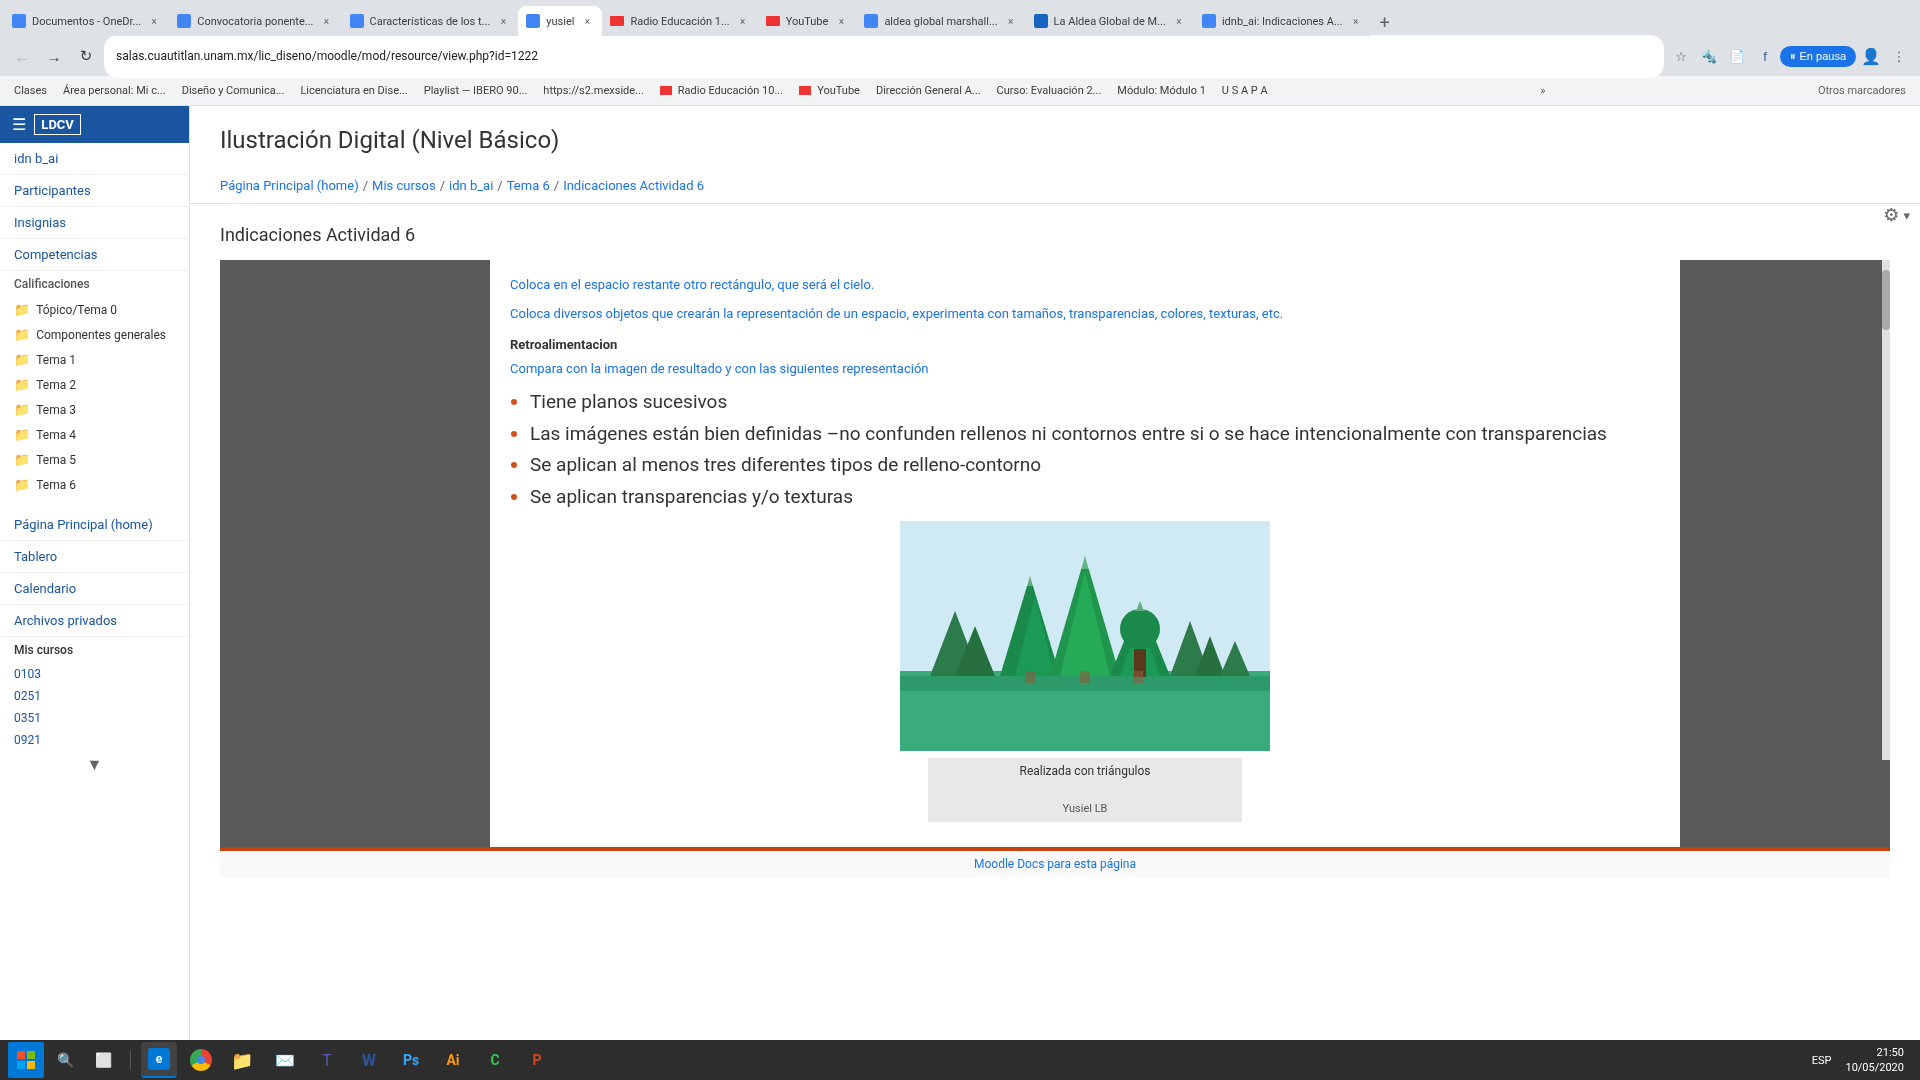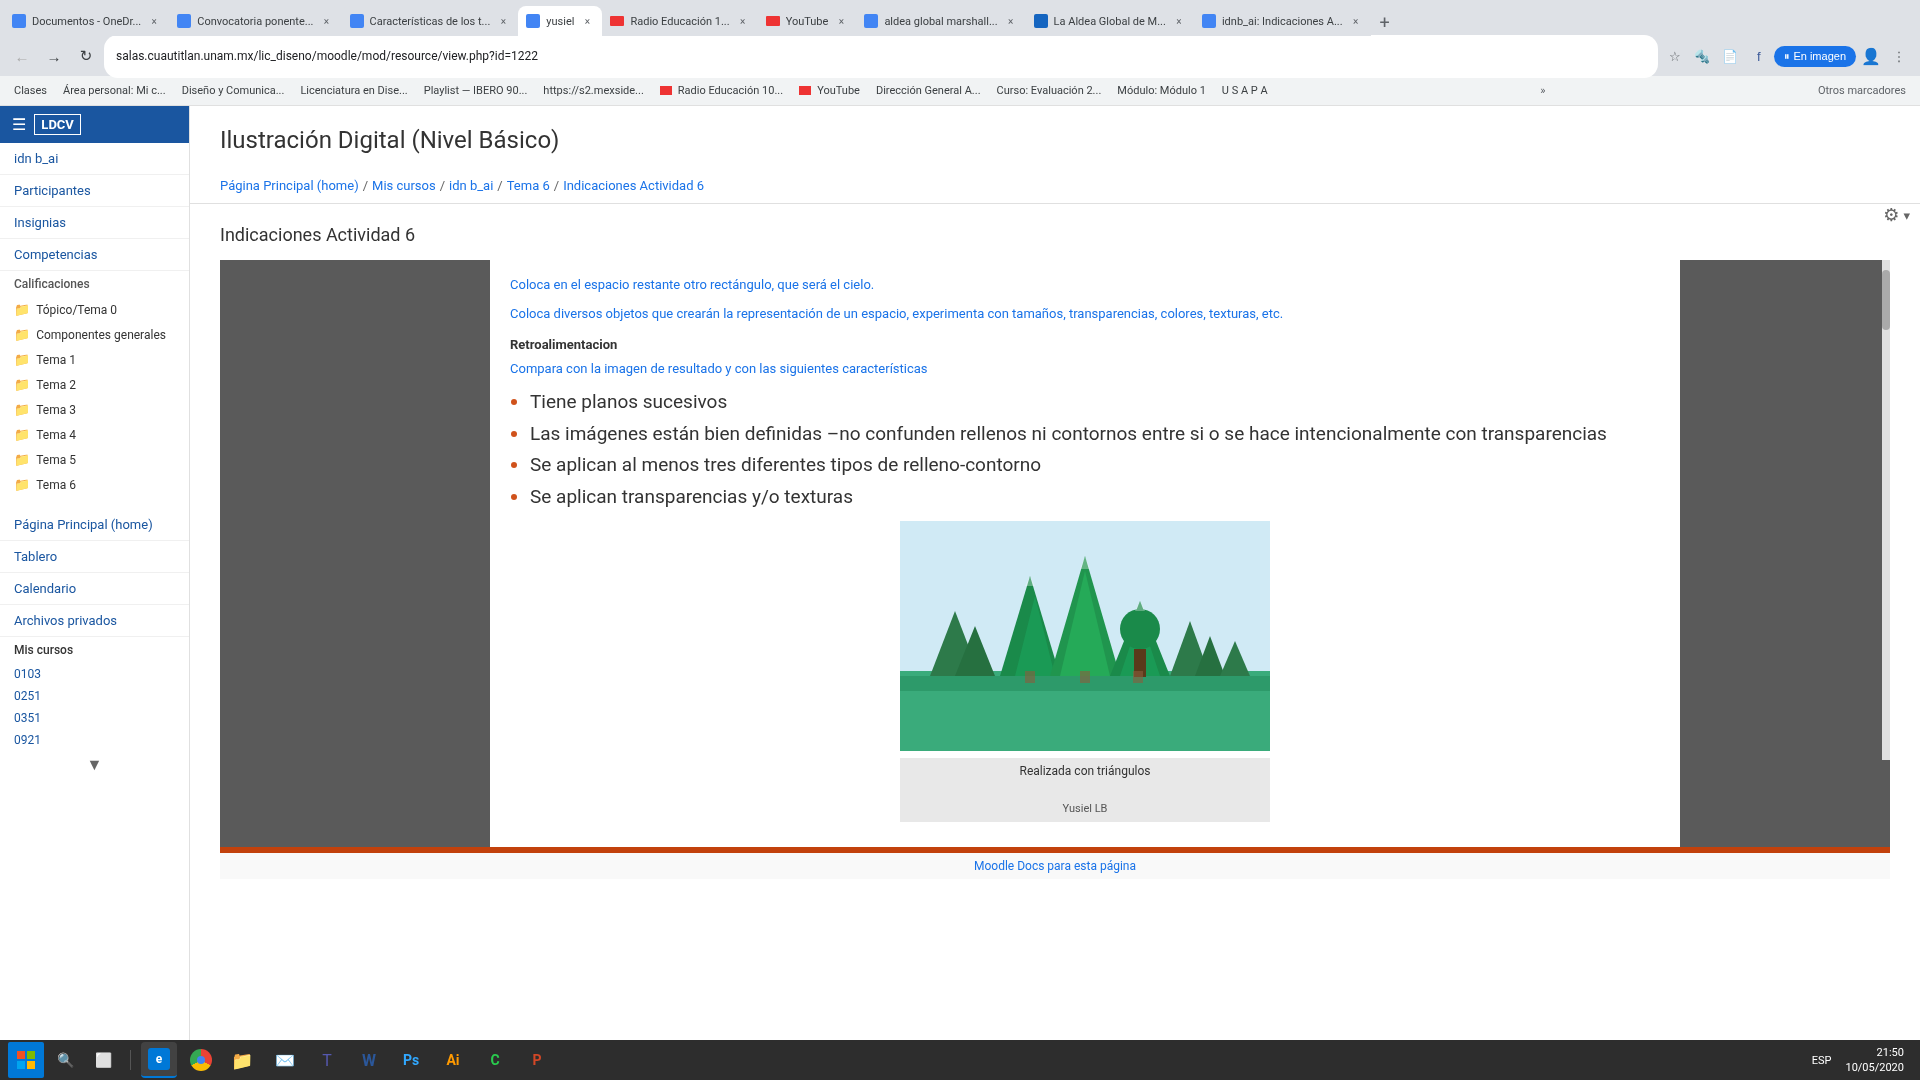--- a/index.html
+++ b/index.html
@@ -66,37 +66,37 @@
     .center-content { flex: 1; padding: 15px 20px; font-size: 13px; color: #333; line-height: 1.6; }
 
     .content-text { font-size: 13px; color: #333; line-height: 1.6; margin-bottom: 8px; }
     .content-bold { font-weight: bold; margin-top: 10px; margin-bottom: 4px; }
     .bullet-list { margin: 6px 0 6px 20px; }
     .bullet-list li { margin-bottom: 3px; color: #d0521b; font-size: 19px; line-height: 1.5; }
     .bullet-list li span { color: #333; }
 
     
     .figure-container { margin: 10px 0; text-align: center; }
-    .img-caption { background: #e8e8e8; padding: 4px 0; font-size: 12px; color: #333; width: 370px; margin: 0 auto; }
+    .img-caption { background: #e8e8e8; padding: 4px 0; font-size: 12px; color: #333; width: 314px; margin: 0 auto; }
 
     
     .illustration-svg { width: 370px; height: 230px; }
 
     
     .activity-bar { height: 40px; background: #2d2d2d; display: flex; align-items: center; padding: 0 8px; gap: 6px; position: fixed; bottom: 0; width: 1920px; }
     .taskbar-btn { width: 32px; height: 32px; display: flex; align-items: center; justify-content: center; cursor: pointer; border-radius: 4px; color: white; font-size: 16px; }
     .taskbar-start { background: #0078d7; width: 36px; height: 36px; border-radius: 2px; display: flex; align-items: center; justify-content: center; cursor: pointer; }
     .taskbar-time { color: white; font-size: 11px; text-align: right; padding: 2px 8px; margin-left: auto; }
     .taskbar-time div { line-height: 1.4; }
     .taskbar-sep { width: 1px; height: 20px; background: #555; margin: 0 4px; }
     .taskbar-app { display: flex; align-items: center; justify-content: center; width: 36px; height: 36px; cursor: pointer; border-radius: 4px; }
     .taskbar-app.active { border-bottom: 2px solid #0078d7; }
 
     
-    .moodle-footer { text-align: center; padding: 6px; font-size: 12px; color: #1a73e8; background: #f9f9f9; border-top: 6px solid #c2410c; cursor: pointer; }
+    .moodle-footer { text-align: center; padding: 6px; font-size: 12px; color: #1a73e8; background: #f9f9f9; border-top: 4px solid #c2410c; cursor: pointer; }
 
     .sidebar-scrolldown { text-align: center; color: #666; font-size: 16px; padding: 4px; cursor: pointer; }
 
     .content-with-gear { position: relative; }
     .gear-area { position: absolute; top: 0; right: 10px; display: flex; align-items: center; gap: 4px; }
   </style>
 </head>
 <body>
 
 <div class="tab-bar">
@@ -155,21 +155,21 @@
   <div class="url-bar">
     <span class="url-text">salas.cuautitlan.unam.mx/lic_diseno/moodle/mod/resource/view.php?id=1222</span>
   </div>
   <div class="browser-actions">
     <button class="browser-action-btn">☆</button>
     <button class="browser-action-btn">🔩</button>
     <button class="browser-action-btn">📄</button>
     <button class="browser-action-btn" style="color:#3b5998;font-size:13px;">f</button>
     <button class="en-pausa-btn">
       <span>⏸</span>
-      <span>En imagen</span>
+      <span>En pausa</span>
     </button>
     <button class="browser-action-btn" style="font-size:16px;">👤</button>
     <button class="browser-action-btn">⋮</button>
   </div>
 </div>
 
 <div class="bookmarks-bar">
   <div class="bookmark-item">
     <span>Clases</span>
   </div>
@@ -323,21 +323,21 @@
       </div>
       <h2 class="activity-title">Indicaciones Actividad 6</h2>
 
       <div class="scroll-content-wrapper">
         <div class="left-panel"></div>
 
         <div class="center-content">
           <p class="content-text" style="color:#1a73e8;">Coloca en el espacio restante otro rectángulo, que será el cielo.</p>
           <p class="content-text" style="color:#1a73e8;">Coloca diversos objetos que crearán la representación de un espacio, experimenta con tamaños, transparencias, colores, texturas, etc.</p>
           <p class="content-bold">Retroalimentacion</p>
-          <p class="content-text" style="color:#1a73e8;">Compara con la imagen de resultado y con las siguientes características</p>
+          <p class="content-text" style="color:#1a73e8;">Compara con la imagen de resultado y con las siguientes representación</p>
           <ul class="bullet-list">
             <li><span>Tiene planos sucesivos</span></li>
             <li><span>Las imágenes están bien definidas –no confunden rellenos ni contornos entre si o se hace intencionalmente con transparencias</span></li>
             <li><span>Se aplican al menos tres diferentes tipos de relleno-contorno</span></li>
             <li><span>Se aplican transparencias y/o texturas</span></li>
           </ul>
 
           <div class="figure-container">
             <svg class="illustration-svg" viewBox="0 0 370 230" xmlns="http://www.w3.org/2000/svg">
 

